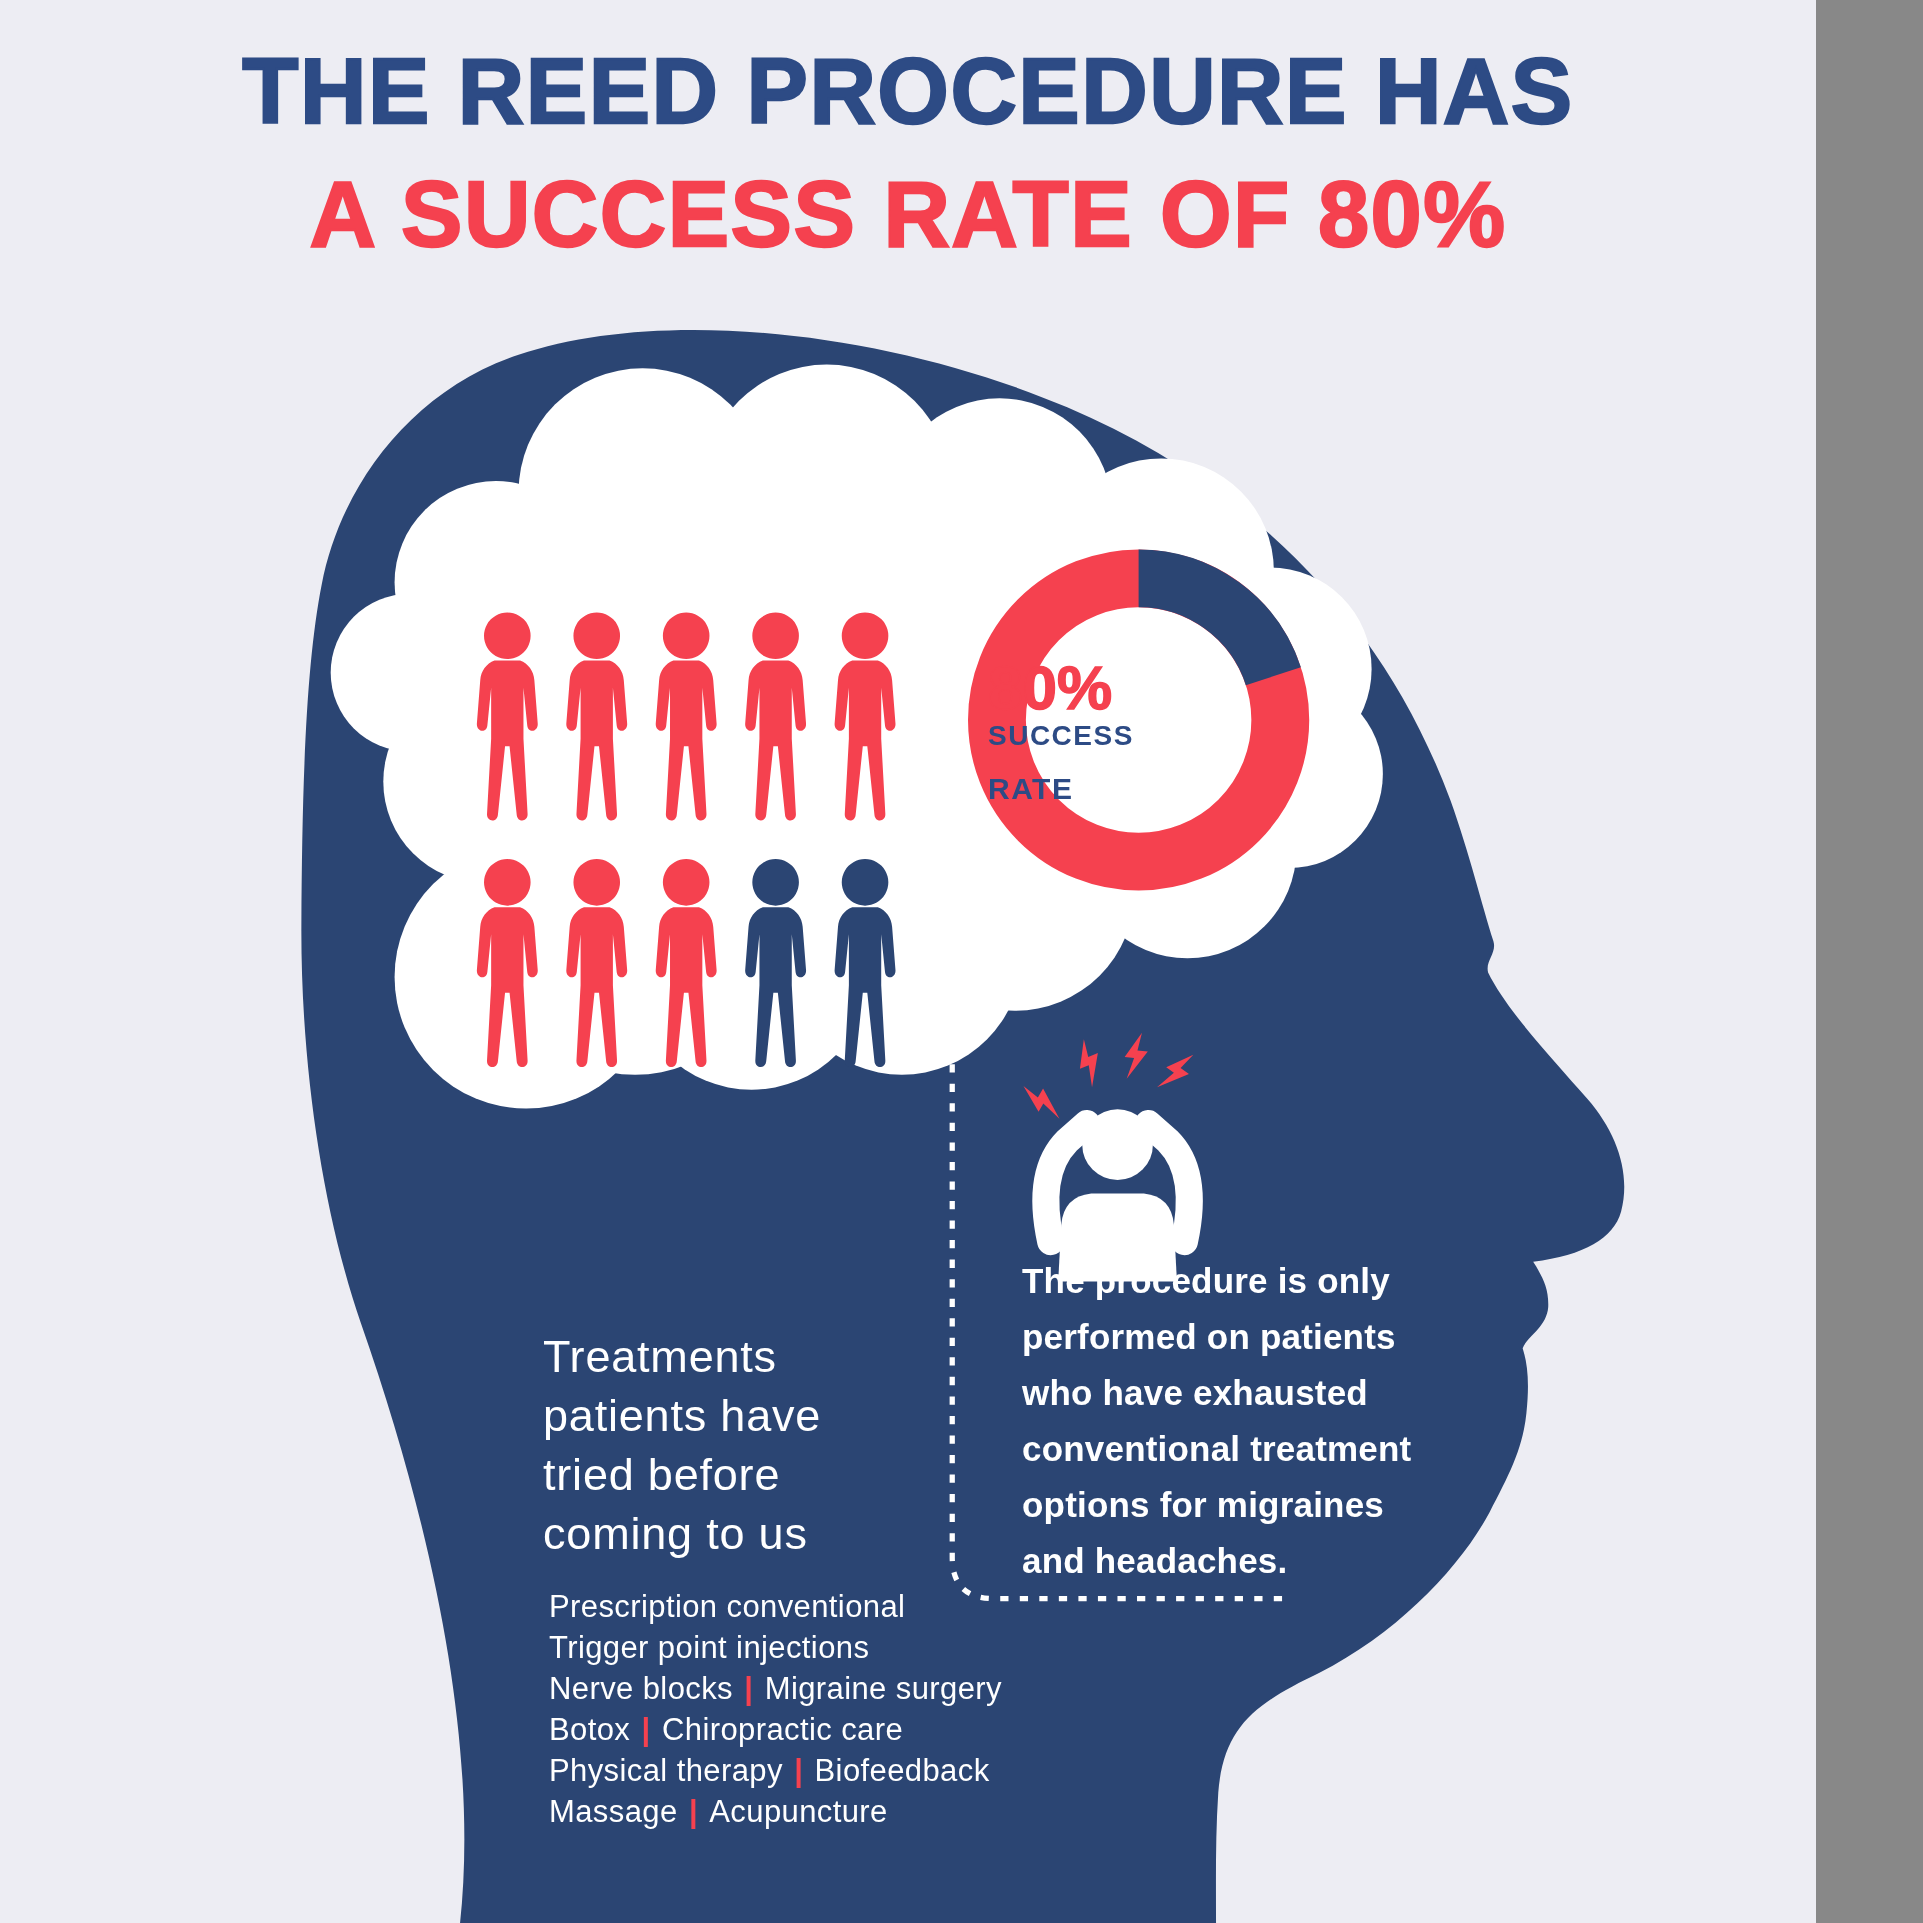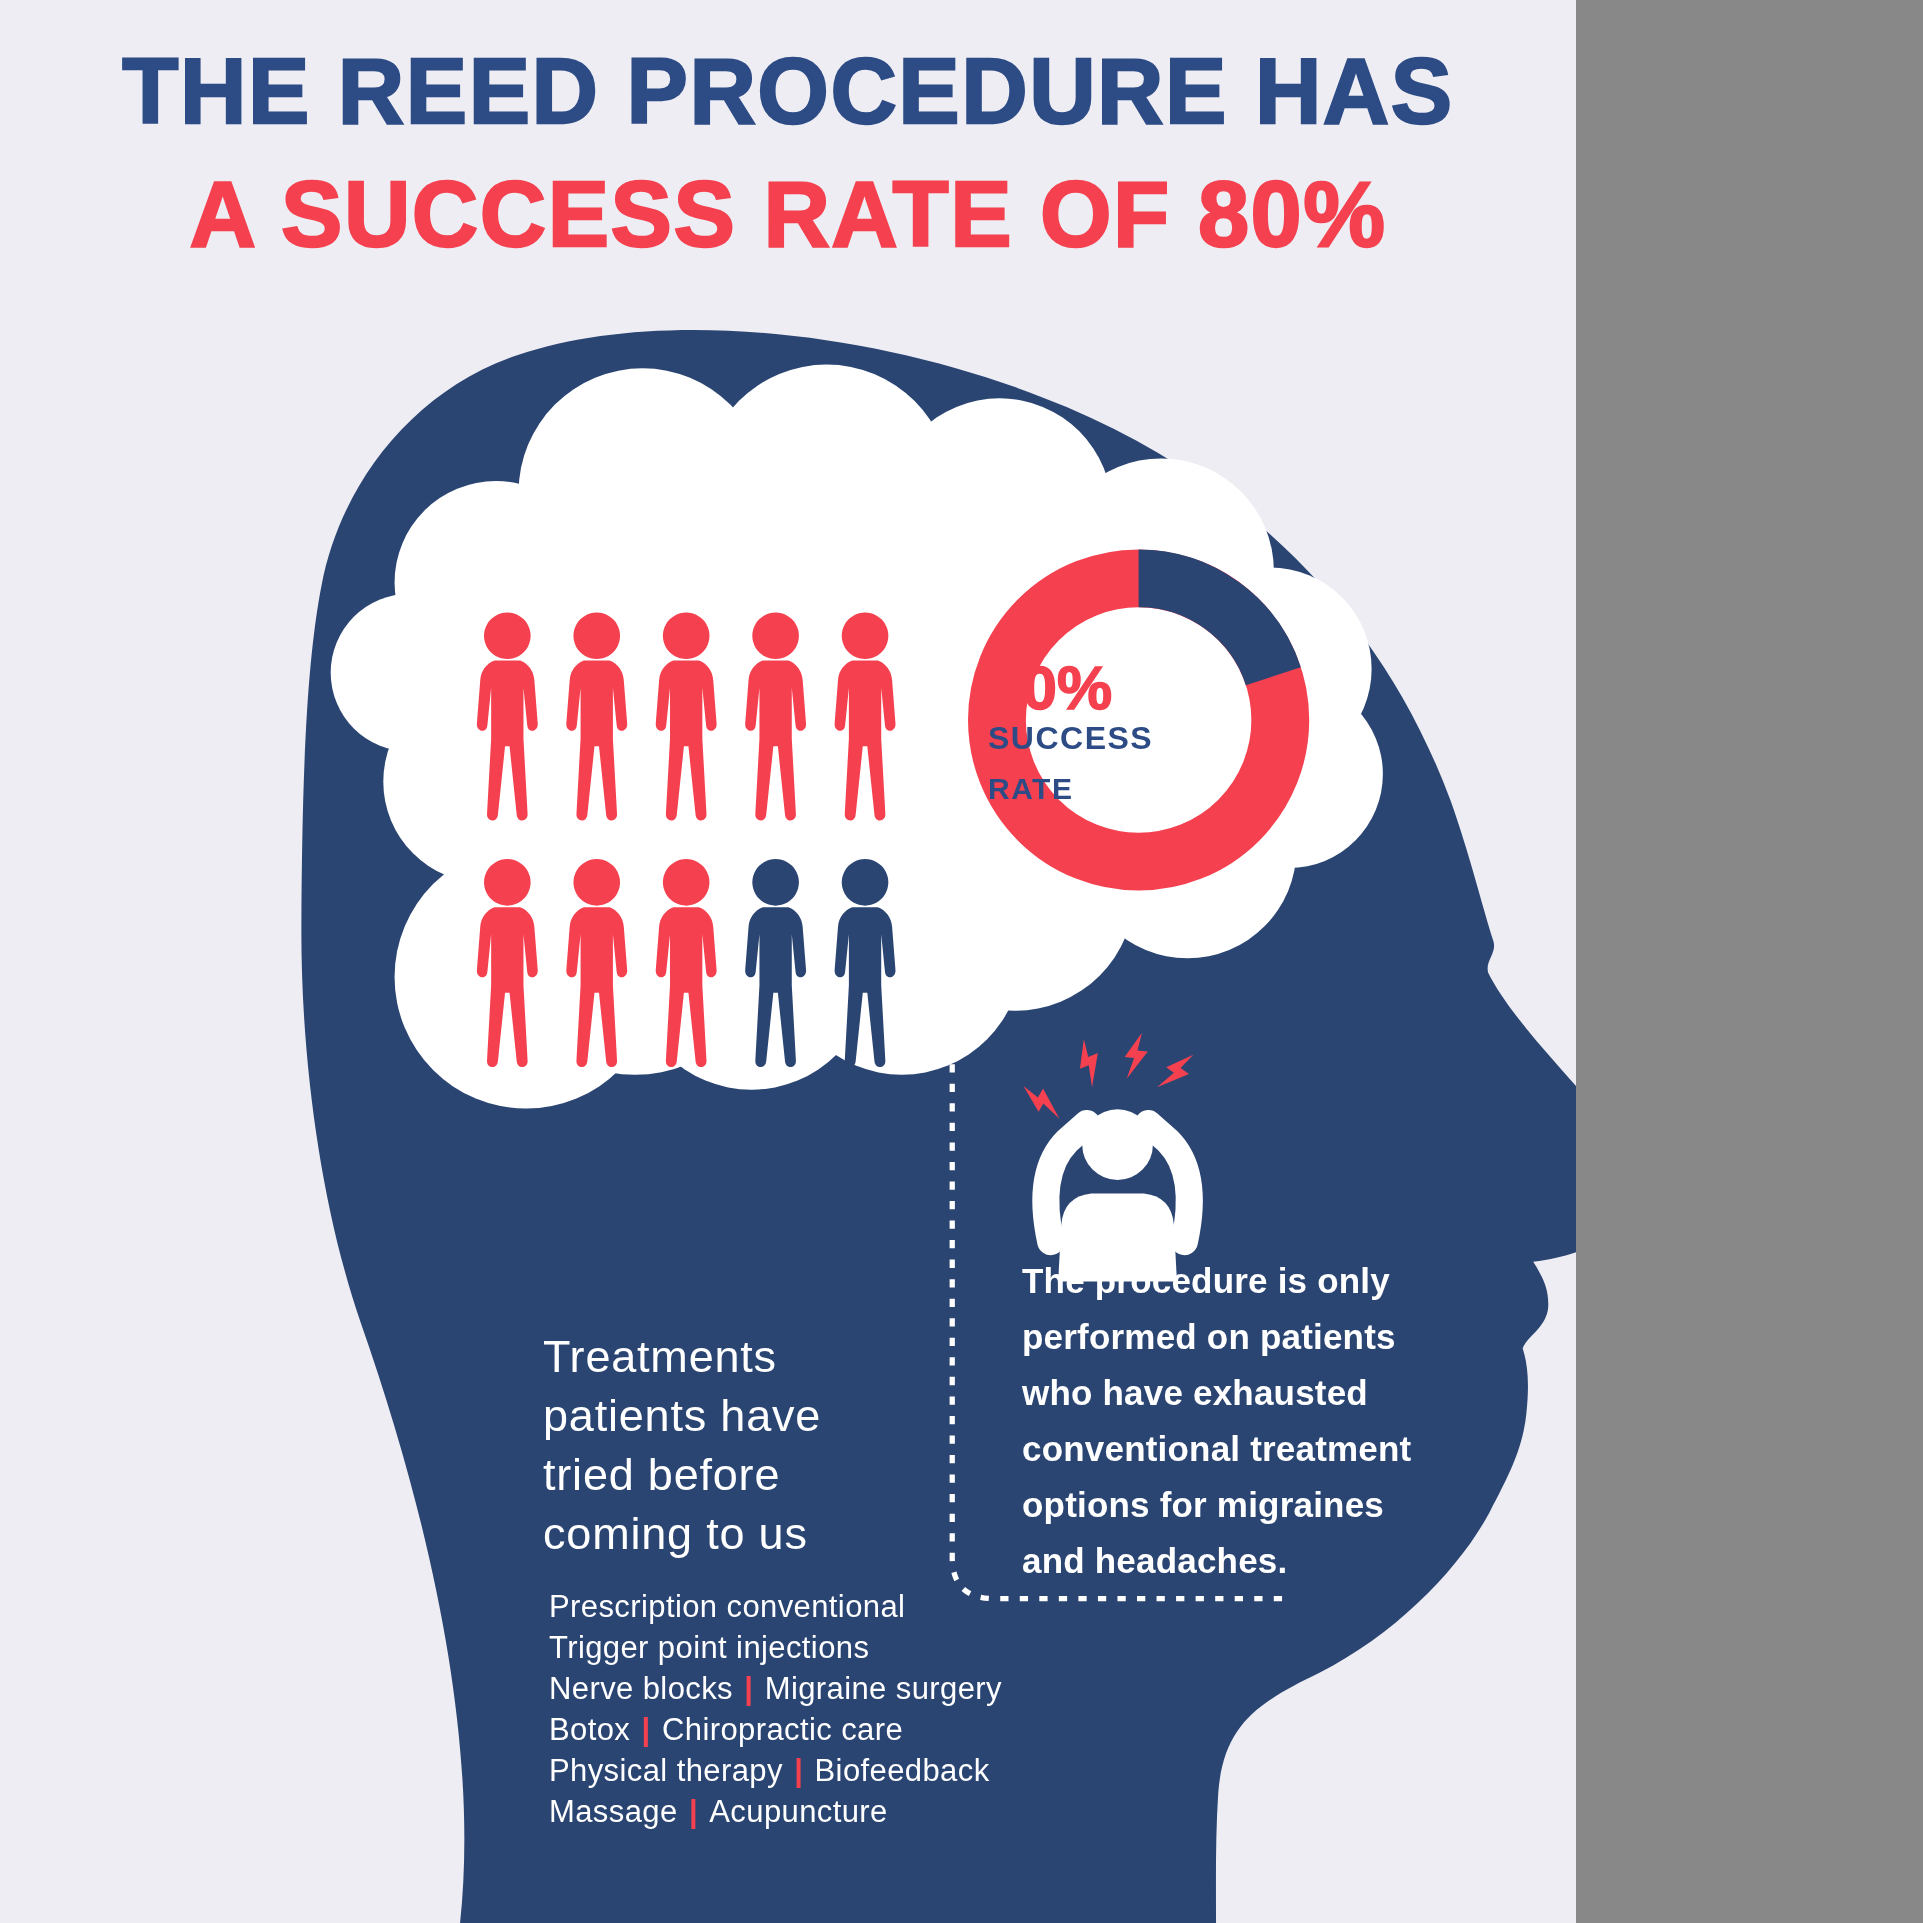--- a/index.html
+++ b/index.html
@@ -1,38 +1,38 @@
 <!DOCTYPE html>
 <html style="--navy: #2d4b85; --head_navy: #2b4573; --red: #f5414f; --background: #ededf3; --white: #ffffff;font-size:12px"><head>
 <meta charset="utf-8">
 <style>
   :root{
     --navy:#2d4b85; --head_navy:#2b4573; --red:#f5414f; --background:#ededf3; --white:#ffffff;
   }
   html,body{margin:0;padding:0;}
   body{background:#888;}
   .poster{
-    position:relative; width:1576px; height:1924px; overflow:hidden;
+    position:relative; width:1816px; height:1924px; overflow:hidden;
     background:var(--background);
     font-family:"Liberation Sans", sans-serif;
   }
   .layer{position:absolute; left:0; top:0;}
   .abs{position:absolute;}
   .title-line{
     left:0; right:0; text-align:center;
     font-size:92px; font-weight:700; letter-spacing:1.5px;
     -webkit-text-stroke:2.3px currentColor;
     white-space:nowrap;
   }
   .title-1{top:39px; color:var(--navy);}
   .title-2{top:162px; color:var(--red);}
 
   .donut-label{left:988px; width:301px; text-align:left; white-space:nowrap;}
   .donut-pct{top:652px; font-size:62px; font-weight:700; color:var(--red); -webkit-text-stroke:1.5px currentColor;}
-  .donut-sub1{top:720px; font-size:32px; font-weight:700; color:var(--navy); letter-spacing:1.5px;}
+  .donut-sub1{top:720px; font-size:28px; font-weight:700; color:var(--navy); letter-spacing:1.5px;}
   .donut-sub2{top:772px; font-size:30px; font-weight:700; color:var(--navy); letter-spacing:1.5px;}
 
   .treat-heading{
     left:543px; top:1327px; color:var(--white);
     font-size:45px; line-height:59px; font-weight:400; letter-spacing:0.8px;
   }
   .treat-list{
     left:549px; top:1586px; color:var(--white);
     font-size:31px; line-height:41px; font-weight:400; letter-spacing:0.4px;
     white-space:nowrap;

